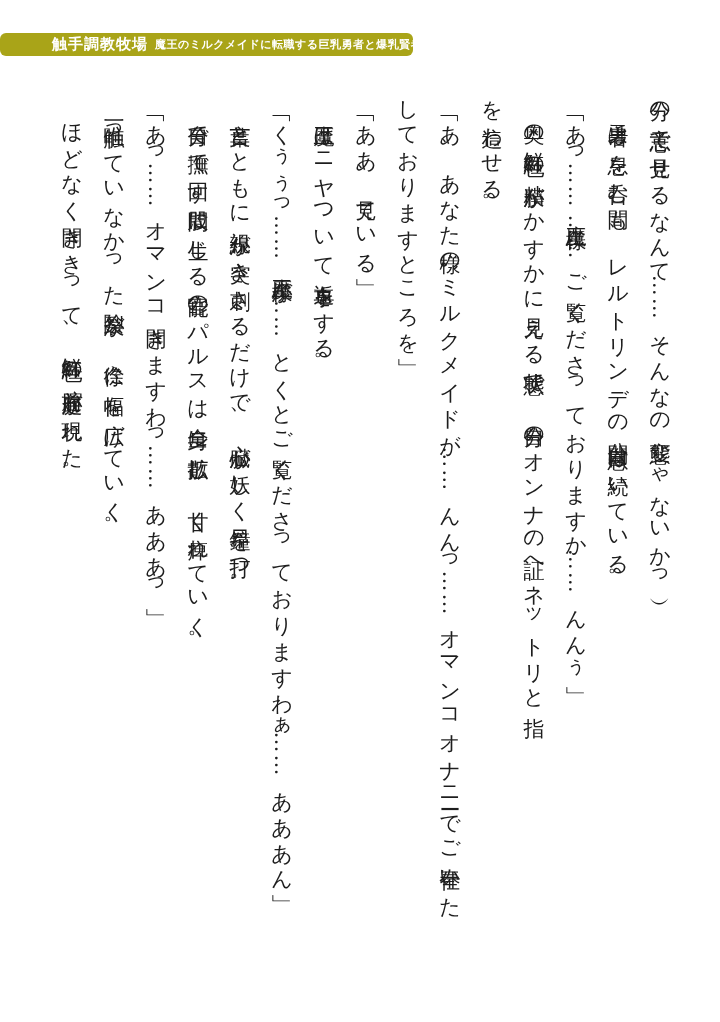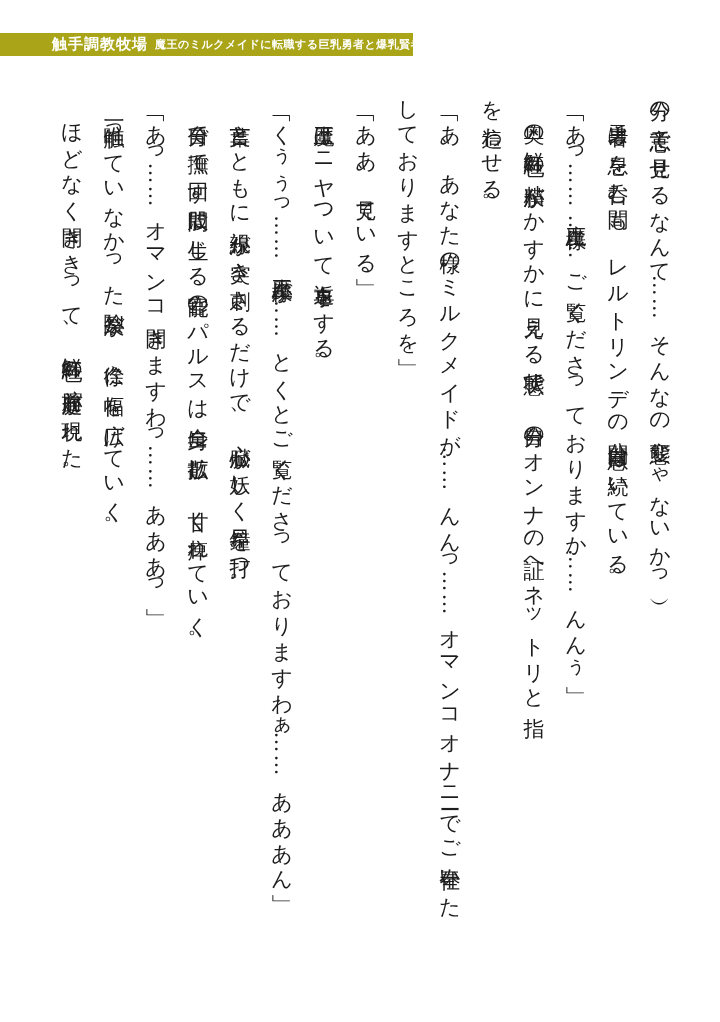--- a/index.html
+++ b/index.html
@@ -20,20 +20,21 @@
     left: 0;
     top: 33px;
     width: 413px;
     height: 23px;
     background: #a9a418;
     display: flex;
     align-items: center;
     box-sizing: border-box;
     padding-left: 52px;
     white-space: nowrap;
+    border-radius: 6px;
   }
   .book-title {
     color: #ffffff;
     font-size: 15px;
     font-weight: bold;
     letter-spacing: 1px;
   }
   .book-subtitle {
     color: #ffffff;
     font-size: 11px;

